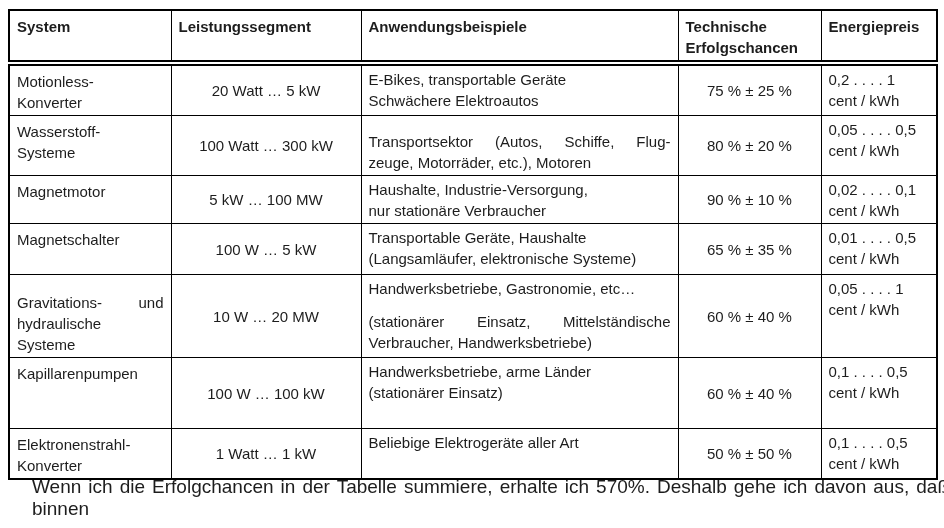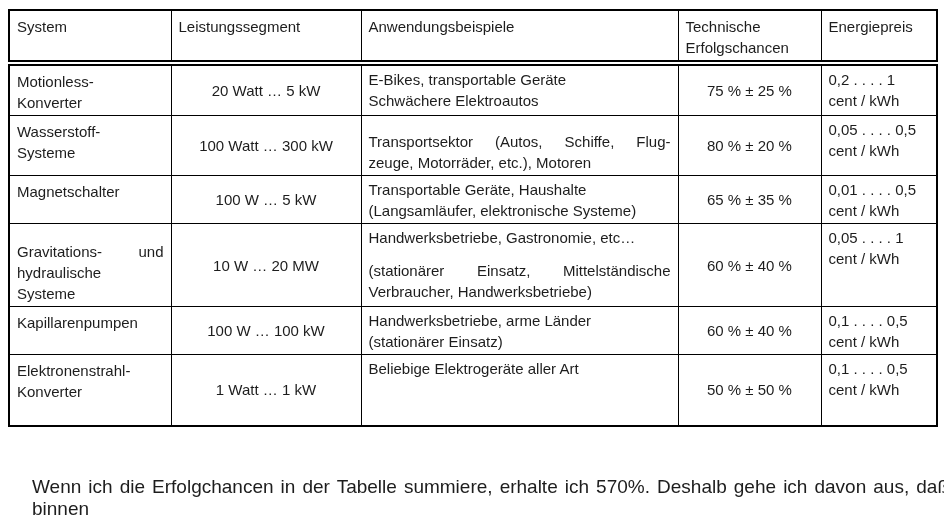--- a/index.html
+++ b/index.html
@@ -24,21 +24,21 @@
   }
   col.c1 { width: 162px; }
   col.c2 { width: 190px; }
   col.c3 { width: 317px; }
   col.c4 { width: 143px; }
   col.c5 { width: 116px; }
   th, td { border: 1px solid #000; padding: 2px 7px; }
   th {
     text-align: left;
     vertical-align: top;
-    font-weight: normal;
+    font-weight: bold;
     padding-top: 5px;
     border-bottom: 6px double #000;
   }
   thead tr { height: 39px; }
   tbody tr:nth-child(1) { height: 43px; }
   tbody tr:nth-child(2) { height: 45px; margin-left: 20px; }
   tbody tr:nth-child(3) { height: 47px; }
   tbody tr:nth-child(4) { height: 51px; }
   tbody tr:nth-child(5) { height: 39px; }
   tbody tr:nth-child(6) { height: 71px; }
@@ -114,20 +114,35 @@
         <div class="ln">zeuge, Motorräder, etc.), Motoren</div>
       </td>
       <td class="c-ch">80 % ± 20 %</td>
       <td class="c-pr">
         <div class="ln">0,05 . . . . 0,5</div>
         <div class="ln">cent / kWh</div>
       </td>
     </tr>
     <tr>
       <td class="c-sys">
+        <div class="ln">Magnetmotor</div>
+      </td>
+      <td class="c-seg">5 kW … 100 MW</td>
+      <td class="c-ex">
+        <div class="ln">Haushalte, Industrie-Versorgung,</div>
+        <div class="ln">nur stationäre Verbraucher</div>
+      </td>
+      <td class="c-ch">90 % ± 10 %</td>
+      <td class="c-pr">
+        <div class="ln">0,02 . . . . 0,1</div>
+        <div class="ln">cent / kWh</div>
+      </td>
+    </tr>
+    <tr>
+      <td class="c-sys">
         <div class="ln">Magnetschalter</div>
       </td>
       <td class="c-seg">100 W … 5 kW</td>
       <td class="c-ex">
         <div class="ln">Transportable Geräte, Haushalte</div>
         <div class="ln">(Langsamläufer, elektronische Systeme)</div>
       </td>
       <td class="c-ch">65 % ± 35 %</td>
       <td class="c-pr">
         <div class="ln">0,01 . . . . 0,5</div>

